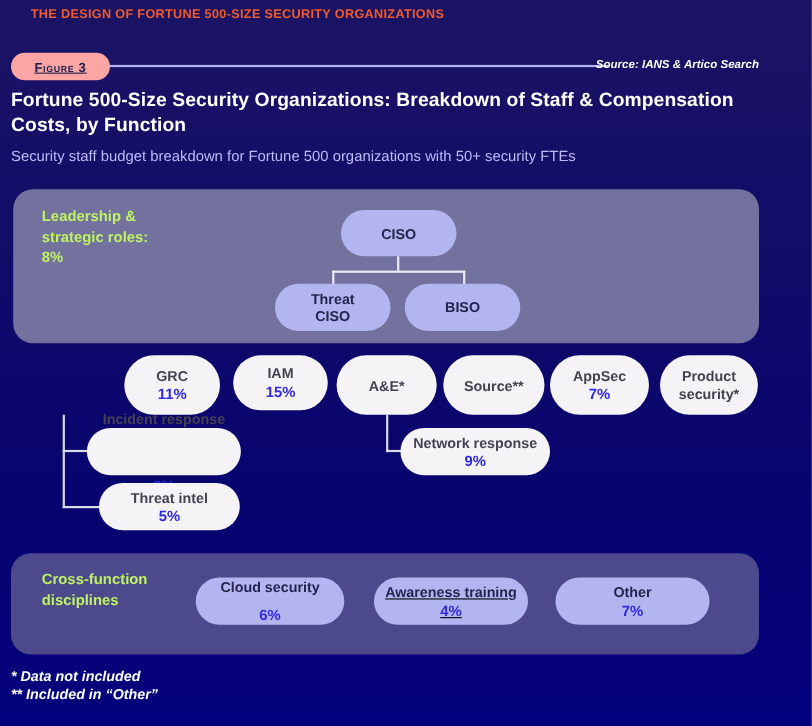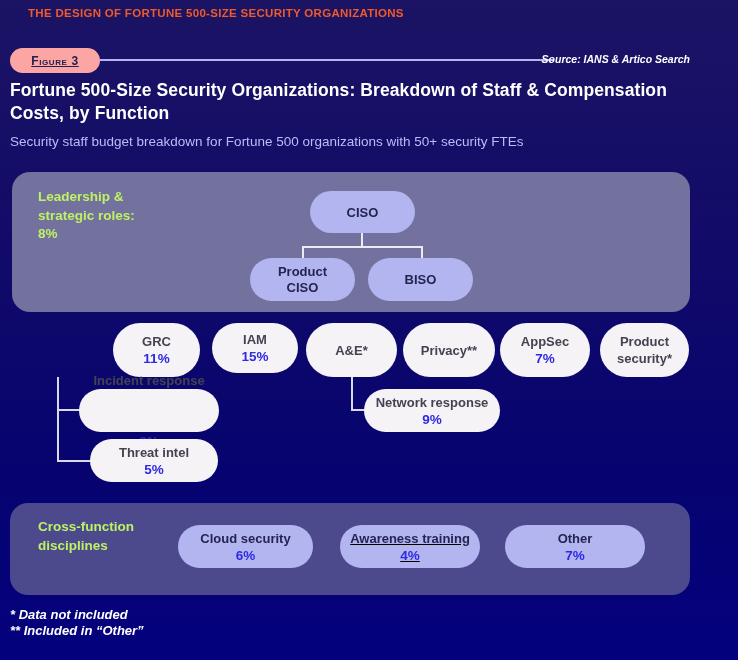--- a/index.html
+++ b/index.html
@@ -90,21 +90,21 @@
     <div class="pill lav" style="left:298px;top:19px;width:105px;height:42px;">
       <span class="name">CISO</span>
     </div>
 
     <div class="line" style="left:349px;top:61px;width:2px;height:14px;"></div>
     <div class="line" style="left:290px;top:74px;width:121px;height:2px;"></div>
     <div class="line" style="left:290px;top:74px;width:2px;height:13px;"></div>
     <div class="line" style="left:409px;top:74px;width:2px;height:13px;"></div>
 
     <div class="pill lav" style="left:238px;top:86px;width:105px;height:43px;line-height:16px;">
-      <span class="name">Product</span>
+      <span class="name">Threat</span>
       <span class="name">CISO</span>
     </div>
     <div class="pill lav" style="left:356px;top:86px;width:105px;height:43px;">
       <span class="name">BISO</span>
     </div>
   </div>
 
   <div class="line sub" style="left:57px;top:377px;width:2px;height:85px;"></div>
   <div class="line sub" style="left:57px;top:409px;width:24px;height:2px;"></div>
   <div class="line sub" style="left:57px;top:460px;width:35px;height:2px;"></div>
@@ -116,21 +116,21 @@
     <span class="pct">11%</span>
   </div>
   <div class="pill white" style="left:212px;top:323px;width:86px;height:50px;">
     <span class="name">IAM</span>
     <span class="pct">15%</span>
   </div>
   <div class="pill white" style="left:306px;top:323px;width:91px;height:54px;">
     <span class="name">A&amp;E*</span>
   </div>
   <div class="pill white" style="left:403px;top:323px;width:92px;height:54px;">
-    <span class="name">Privacy**</span>
+    <span class="name">Source**</span>
   </div>
   <div class="pill white" style="left:500px;top:323px;width:90px;height:54px;">
     <span class="name">AppSec</span>
     <span class="pct">7%</span>
   </div>
   <div class="pill white" style="left:600px;top:323px;width:89px;height:54px;padding:0 6px;box-sizing:border-box;">
     <span class="name">Product security*</span>
   </div>
 
   <div class="pill white" style="left:79px;top:389px;width:140px;height:43px;gap:44px;">
@@ -144,21 +144,21 @@
   <div class="pill white" style="left:364px;top:389px;width:136px;height:43px;">
     <span class="name">Network response</span>
     <span class="pct">9%</span>
   </div>
 
   <div class="panel panel-cross">
     <div class="panel-label" style="left:28px;top:14px;line-height:19px;">
       <span>Cross-function</span><br>
       <span>disciplines</span>
     </div>
-    <div class="pill lav" style="left:168px;top:22px;width:135px;height:43px;">
+    <div class="pill lav" style="left:168px;top:22px;width:135px;height:43px;justify-content:space-between;">
       <span class="name">Cloud security</span>
       <span class="pct">6%</span>
     </div>
     <div class="pill lav" style="left:330px;top:22px;width:140px;height:43px;text-decoration:underline;">
       <span class="name">Awareness training</span>
       <span class="pct">4%</span>
     </div>
     <div class="pill lav" style="left:495px;top:22px;width:140px;height:43px;">
       <span class="name">Other</span>
       <span class="pct">7%</span>

